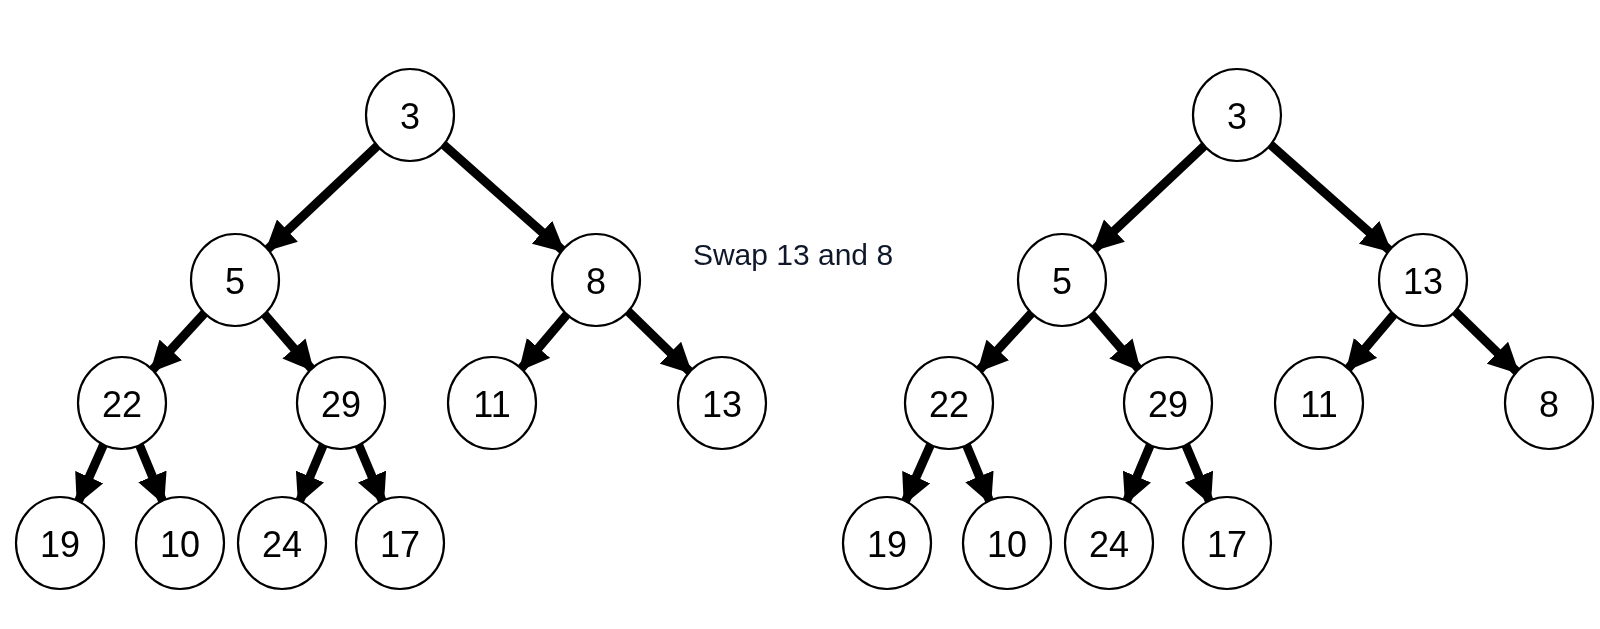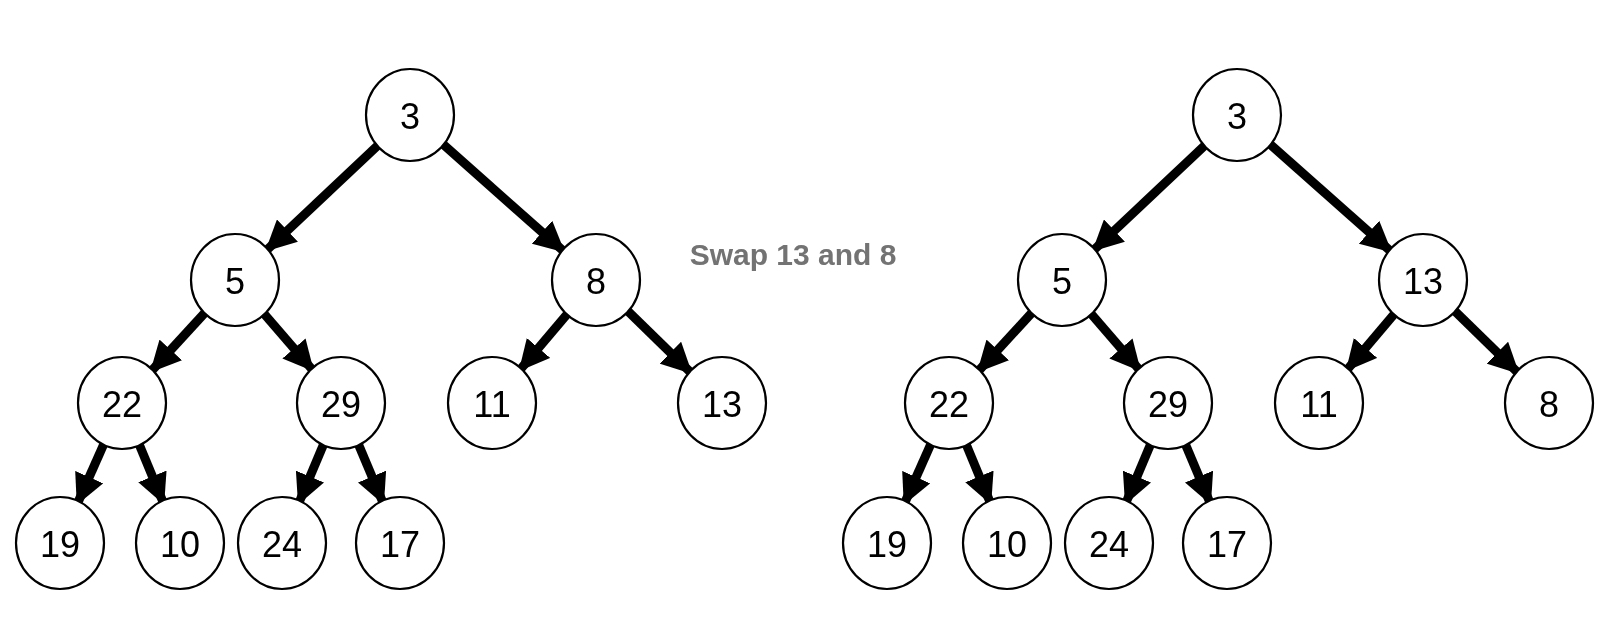--- a/index.html
+++ b/index.html
@@ -19,22 +19,22 @@
     position: absolute;
     left: 0;
     top: 0;
     width: 1600px;
     height: 629px;
     display: block;
   }
   .caption {
     position: absolute;
     transform: translate(-50%, -50%);
-    font-weight: bold;
-    color: #737373;
+    font-weight: normal;
+    color: #0f172a;
     white-space: nowrap;
   }
   svg text.node-label {
     font-family: "Liberation Sans", sans-serif;
     fill: #000000;
   }
 </style>
 </head>
 <body>
 

